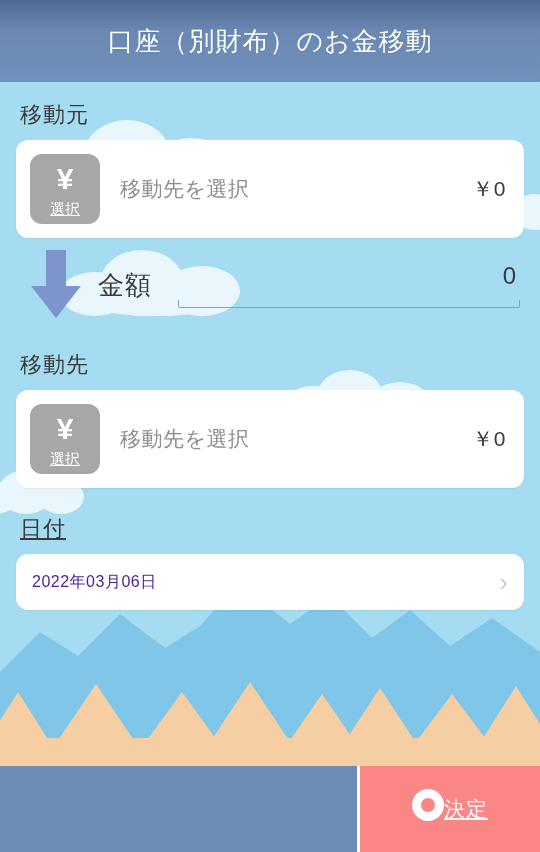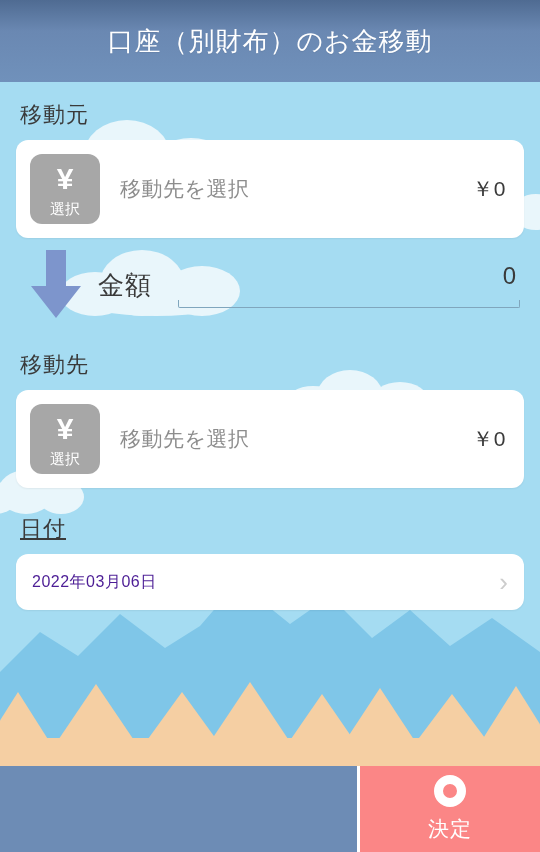--- a/index.html
+++ b/index.html
@@ -94,20 +94,21 @@
     font-size: 30px;
     font-weight: 700;
     line-height: 1;
     margin-top: 2px;
   }
   .pick-tile .tile-caption {
     font-size: 15px;
     line-height: 1;
     margin-top: 7px;
     font-weight: 500;
+    text-decoration: underline;
   }
 
   .card-placeholder {
     flex: 1 1 auto;
     color: #8d8d8d;
     font-size: 21px;
     padding-left: 20px;
     letter-spacing: .5px;
   }
 
@@ -192,24 +193,24 @@
   .bottom-blank {
     flex: 0 0 360px;
     background: #6d8cb5;
     border-right: 3px solid #ffffff;
   }
   .confirm-button {
     flex: 1 1 auto;
     background: #fb8686;
     color: #ffffff;
     display: flex;
-    flex-direction: column;
     align-items: center;
     justify-content: center;
     cursor: pointer;
+    text-decoration: underline;
   }
   .confirm-ring {
     width: 32px;
     height: 32px;
     border-radius: 50%;
     border: 9px solid #ffffff;
     margin-bottom: 8px;
   }
   .confirm-label { font-size: 21px; letter-spacing: 1px; }
 </style>

